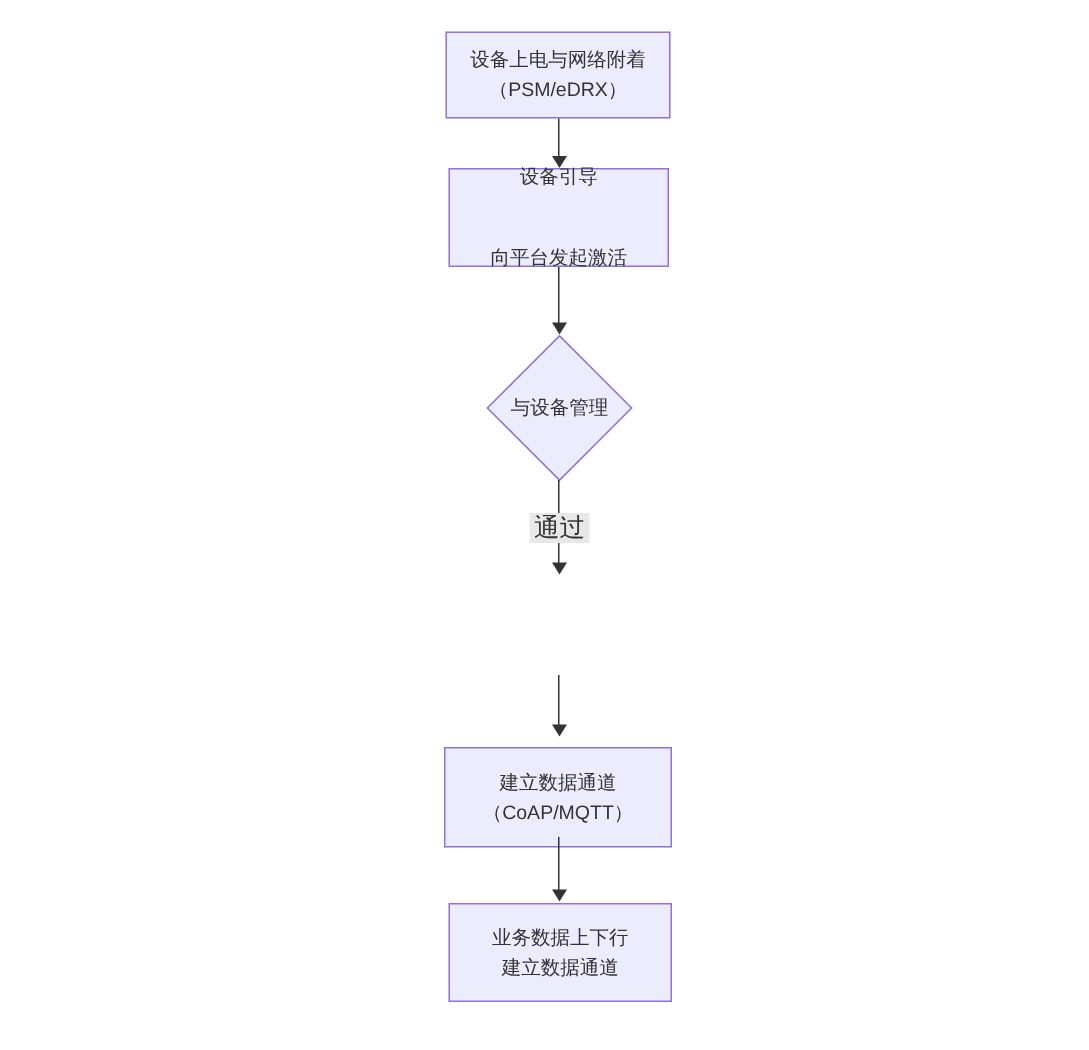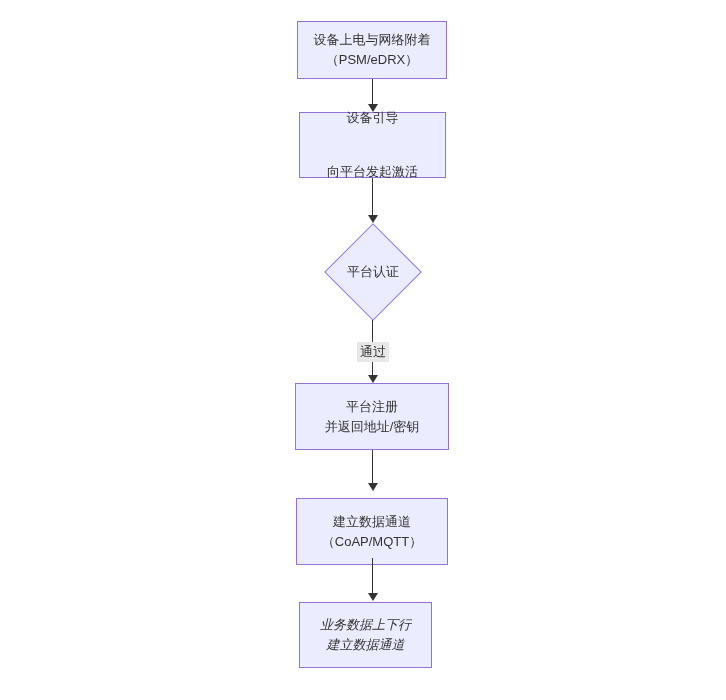--- a/index.html
+++ b/index.html
@@ -31,21 +31,21 @@
     align-items: center;
     justify-content: center;
     text-align: center;
     font-size: 13px;
     line-height: 20px;
   }
   #node-power-attach   { left: 297px; top: 21px;  width: 150px; height: 58px; }
   #node-bootstrap      { left: 299px; top: 112px; width: 147px; height: 66px; gap: 34px; }
   #node-register       { left: 295px; top: 383px; width: 154px; height: 67px; }
   #node-data-channel   { left: 296px; top: 498px; width: 152px; height: 67px; }
-  #node-business       { left: 299px; top: 602px; width: 133px; height: 66px; font-style: italic; }
+  #node-business       { left: 299px; top: 602px; width: 149px; height: 66px; }
 
   .diamond-wrap {
     position: absolute;
     left: 322px; top: 223px;
     width: 102px; height: 98px;
   }
   .diamond-shape {
     position: absolute;
     left: 50%; top: 50%;
     width: 69px; height: 69px;
@@ -88,21 +88,21 @@
   #edge-line-5 { top: 558px; height: 36px; }
   #arrow-5     { top: 593px; }
 
   .edge-label {
     position: absolute;
     left: 373px;
     top: 342px;
     transform: translateX(-50%);
     background: var(--label-bg);
     color: var(--text-color);
-    font-size: 13px;
+    font-size: 17px;
     line-height: 20px;
     padding: 0 3px;
     white-space: nowrap;
   }
 </style>
 </head>
 <body>
 
 <div class="canvas" style="--node-fill: #ECECFF; --node-border: #9370DB; --text-color: #333333; --arrow-color: #333333; --label-bg: #e8e8e8; background: rgb(255, 255, 255);">
 
@@ -117,31 +117,27 @@
   <div class="node" id="node-bootstrap">
     <span>设备引导</span>
     <span>向平台发起激活</span>
   </div>
 
   <div class="edge-line" id="edge-line-2"></div>
   <div class="arrow-head" id="arrow-2"></div>
 
   <div class="diamond-wrap" id="node-auth">
     <div class="diamond-shape"></div>
-    <div class="diamond-text">平台认证</div>
+    <div class="diamond-text">与设备管理</div>
   </div>
 
   <div class="edge-line" id="edge-line-3"></div>
   <div class="edge-label">通过</div>
   <div class="arrow-head" id="arrow-3"></div>
 
-  <div class="node" id="node-register">
-    <span>平台注册</span>
-    <span>并返回地址/密钥</span>
-  </div>
 
   <div class="edge-line" id="edge-line-4"></div>
   <div class="arrow-head" id="arrow-4"></div>
 
   <div class="node" id="node-data-channel">
     <span>建立数据通道</span>
     <span>（CoAP/MQTT）</span>
   </div>
 
   <div class="edge-line" id="edge-line-5"></div>

